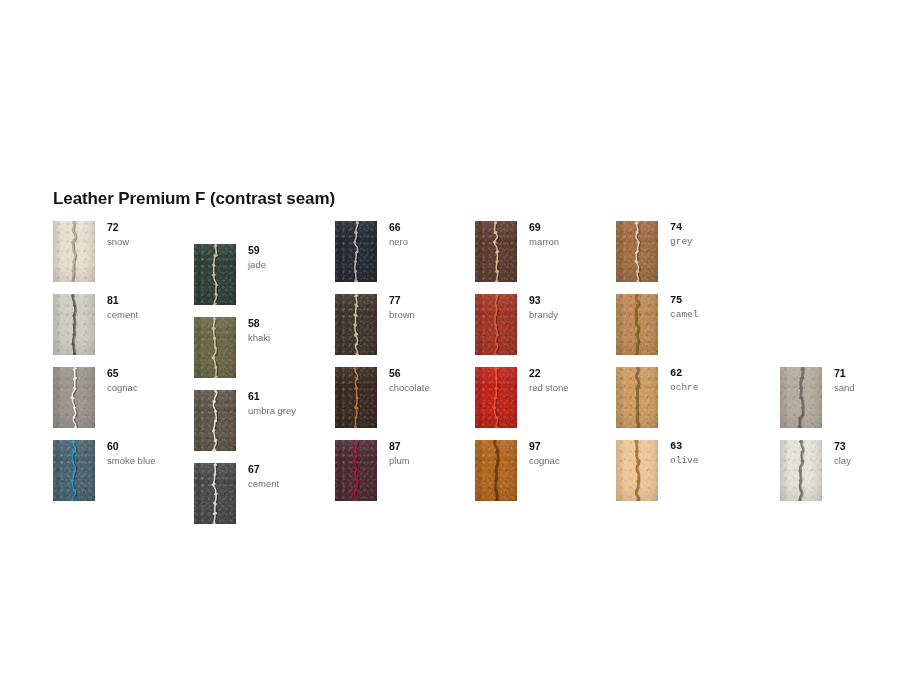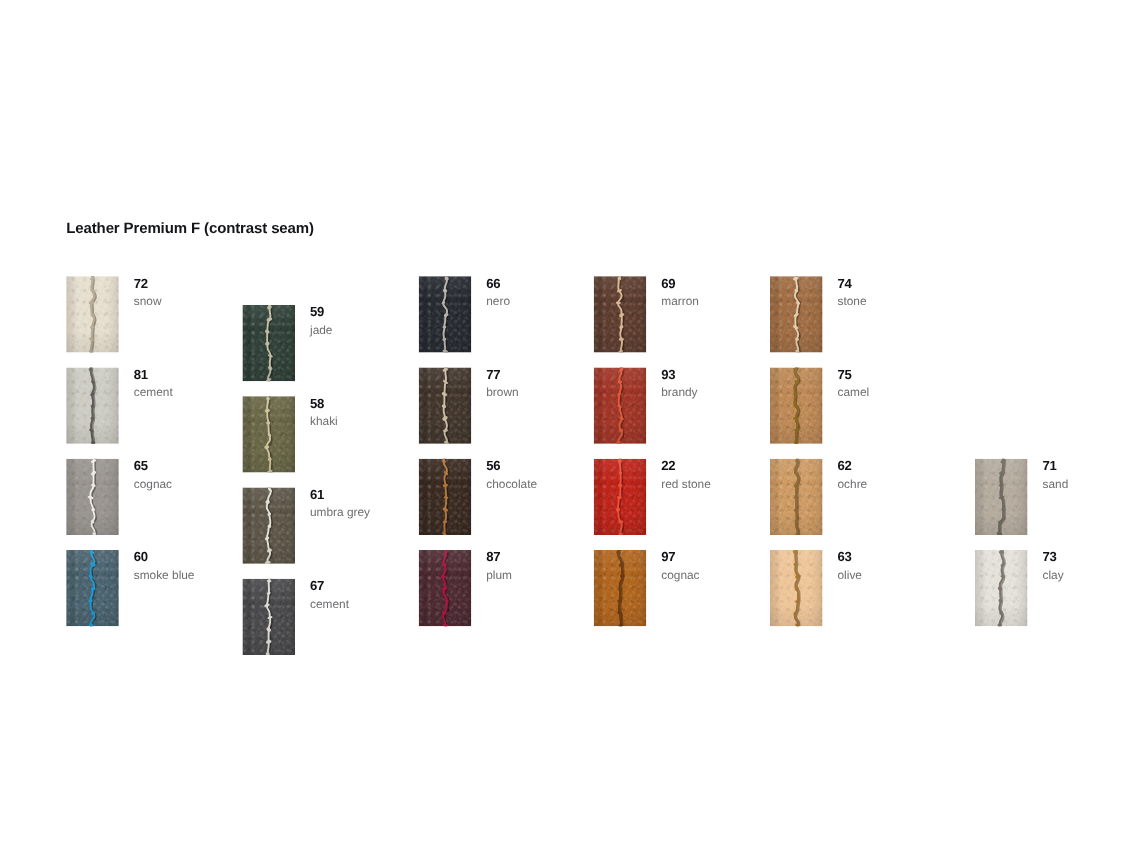--- a/index.html
+++ b/index.html
@@ -21,22 +21,22 @@
     position: absolute;
     left: 0; top: 0;
     width: 910px;
     height: 682px;
     background: #fff;
   }
 
   #chart-title {
     position: absolute;
     left: 53px;
-    top: 175px;
-    font-size: 12px;
+    top: 189px;
+    font-size: 17px;
     font-weight: bold;
     color: #15161a;
     letter-spacing: -0.1px;
     white-space: nowrap;
   }
 
   #swatch-grid {
     position: absolute;
     left: 53px;
     top: 221px;
@@ -53,21 +53,21 @@
     top: 0;
     width: 141px;
     height: 62px;
   }
 
   
   .col-0 { left: 0px; }
   .col-1 { left: 141px; margin-top: 23px; }
   .col-2 { left: 282px; }
   .col-3 { left: 422px; }
-  .col-4 { left: 563px; }
+  .col-4 { left: 563px; font-family: Liberation Mono, monospace; }
   .col-5 { left: 704px; margin-left: 23px; }
 
   .swatch-chip {
     position: absolute;
     left: 0;
     top: 0;
     width: 42px;
     height: 61px;
     overflow: hidden;
   }
@@ -264,21 +264,21 @@
                 <ellipse cx="6.97" cy="34.00" rx="2.36" ry="1.09" fill="#e3cfae" opacity="0.95" transform="rotate(-32.5 6.97 34.00)"></ellipse>
                 <ellipse cx="6.50" cy="43.71" rx="2.31" ry="1.29" fill="#e3cfae" opacity="0.95" transform="rotate(29.6 6.50 43.71)"></ellipse>
                 <ellipse cx="7.62" cy="53.43" rx="1.69" ry="1.07" fill="#e3cfae" opacity="0.95" transform="rotate(19.6 7.62 53.43)"></ellipse>
                 <ellipse cx="7.92" cy="63.14" rx="1.76" ry="1.14" fill="#e3cfae" opacity="0.95" transform="rotate(31.4 7.92 63.14)"></ellipse>
               </svg>
             </div>
             <div class="vignette"></div>
           </div>
           <div class="swatch-meta">
             <div class="swatch-code">74</div>
-            <div class="swatch-name">stone</div>
+            <div class="swatch-name">grey</div>
           </div>
         </div>
       </div>
       <div class="swatch-row">
         <div class="swatch-cell col-0">
           <div class="swatch-chip">
             <div class="chip-base" style="background: rgb(207, 206, 197);"></div>
             <div class="grain" style="opacity: 0.3;"></div>
             <div class="grain2" style="opacity: 0.22;"></div>
             <div class="seam">

